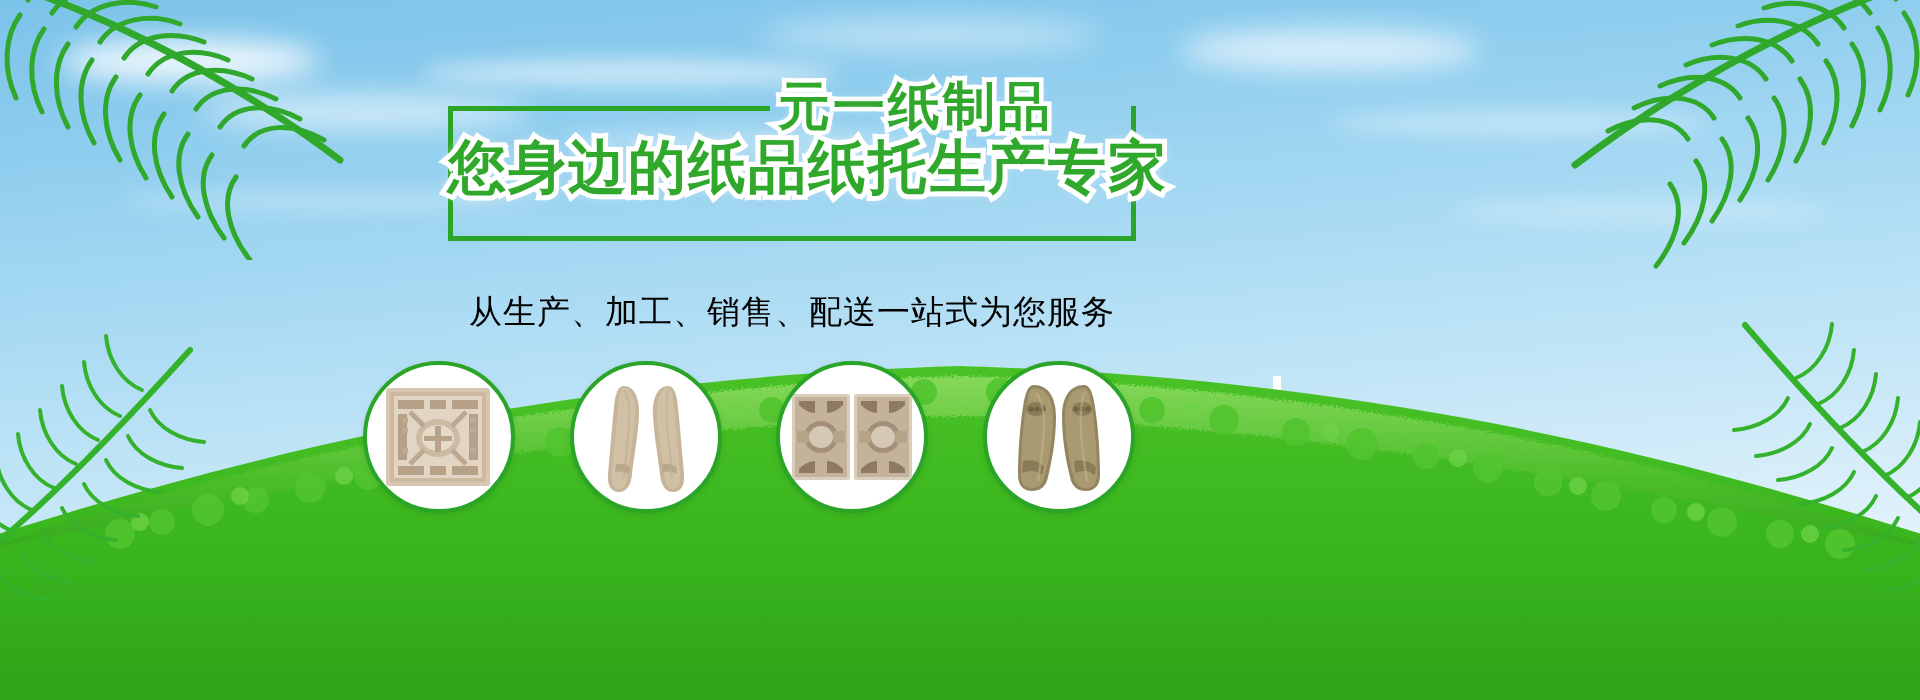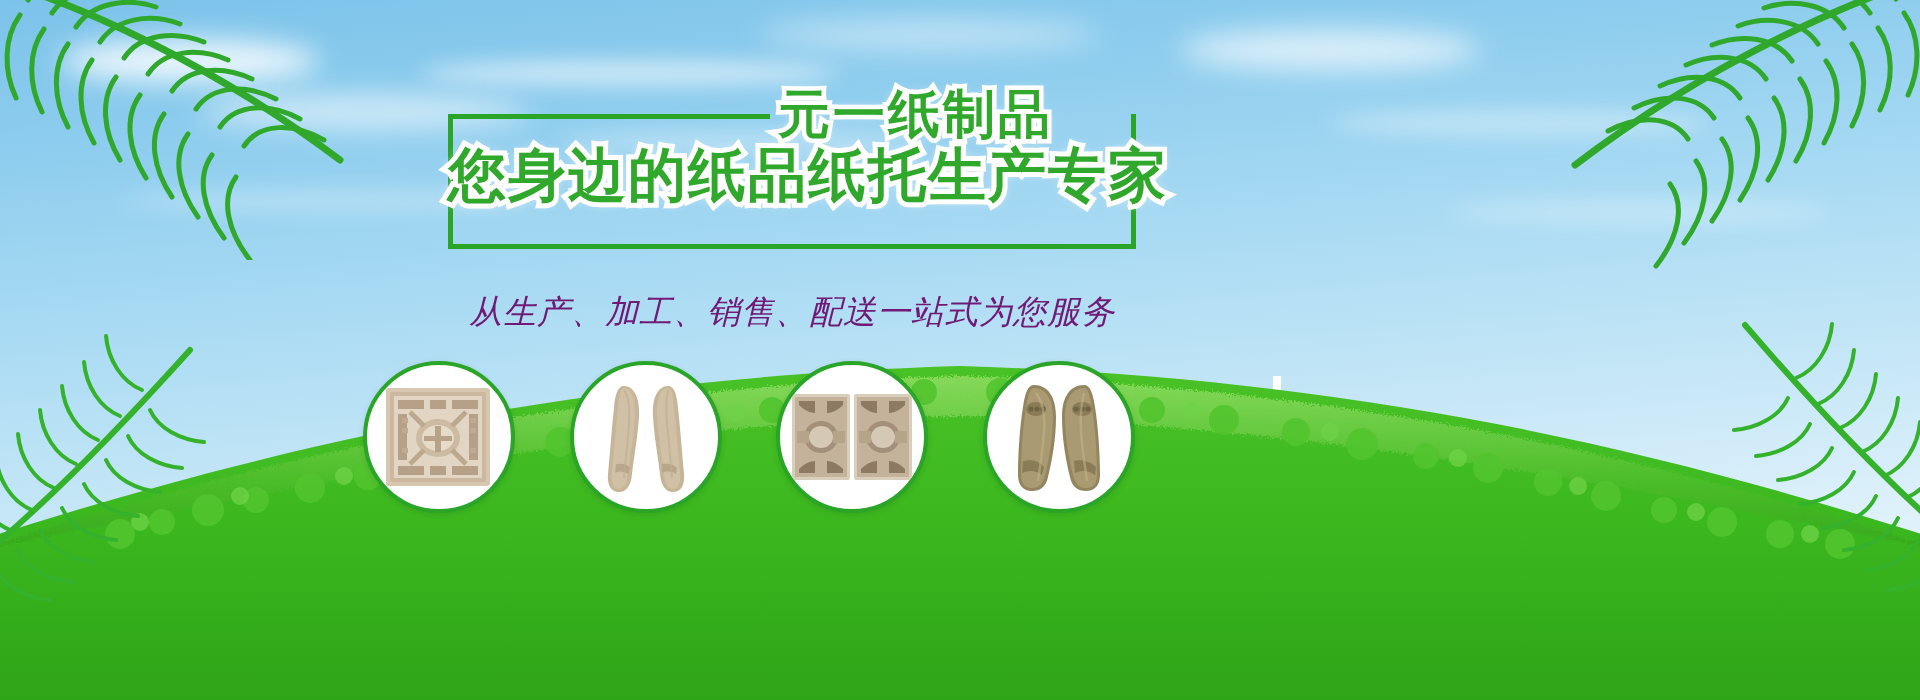--- a/index.html
+++ b/index.html
@@ -39,21 +39,21 @@
 
   
   .skyline { position: absolute; left: 0; bottom: 0; width: 1920px; height: 420px; }
 
   
   .hill { position: absolute; left: 0; bottom: 0; width: 1920px; height: 400px; }
 
   
   .title-block {
     position: absolute;
-    left: 448px; top: 88px;
+    left: 448px; top: 80px;
     width: 688px; height: 140px;
   }
   .frame-top {
     position: absolute; left: 0; top: 26px;
     width: 322px; height: 5px;
     background: #2aa528;
   }
   .frame-left {
     position: absolute; left: 0; top: 26px;
     width: 5px; height: 135px;
@@ -93,25 +93,24 @@
     paint-order: stroke fill;
     text-shadow: 0 0 12px rgba(255,255,255,0.95);
   }
   .subtitle {
     position: absolute;
     left: 448px; top: 290px;
     width: 688px;
     text-align: center;
     font-size: 33px;
     font-weight: 400;
-    color: #701a75;
+    color: #000000;
     letter-spacing: 1px;
     white-space: nowrap;
     font-family: "DejaVu Sans", sans-serif;
-    font-style: italic;
   }
 
   
   .products {
     position: absolute;
     left: 0; top: 0; width: 1920px; height: 700px;
     pointer-events: none;
   }
   .prod {
     position: absolute;

